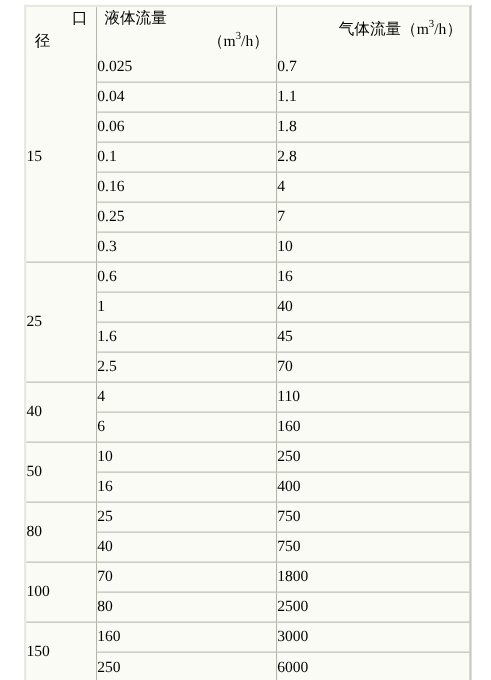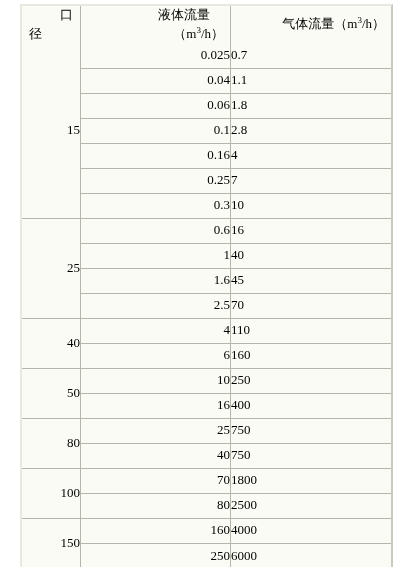--- a/index.html
+++ b/index.html
@@ -60,43 +60,43 @@
     padding: 0 7px;
     line-height: 1.45;
   }
   .hdr-dn-line1 { display: block; text-align: right; }
   .hdr-dn-line2 { display: block; text-align: left; }
 
   .hdr-liq-inner {
     padding: 0 6px;
     line-height: 1.45;
   }
-  .hdr-liq-line1 { display: block; text-align: right; padding-right: 14px; }
+  .hdr-liq-line1 { display: block; text-align: left; padding-right: 14px; }
   .hdr-liq-line2 { display: block; text-align: right; }
 
   .hdr-gas-inner {
     padding: 0 6px;
     text-align: right;
   }
 
   sup.u-exp {
     font-size: 9px;
     vertical-align: super;
     line-height: 0;
   }
   .unit-mono { font-family: "Liberation Serif", "DejaVu Serif", serif; }
 
   
   td.dn-cell {
-    text-align: right;
+    text-align: left;
     font-size: 13px;
   }
   td.val-liq {
     padding-left: 25px;
-    text-align: right;
+    text-align: left;
   }
   td.val-gas {
     padding-left: 22px;
     text-align: left;
     margin-top: 33px;
   }
 </style>
 </head>
 <body>
 
@@ -205,21 +205,21 @@
           <td class="val-liq">70</td>
           <td class="val-gas">1800</td>
         </tr>
         <tr>
           <td class="val-liq">80</td>
           <td class="val-gas">2500</td>
         </tr>
         <tr>
           <td class="dn-cell" rowspan="2">150</td>
           <td class="val-liq">160</td>
-          <td class="val-gas">4000</td>
+          <td class="val-gas">3000</td>
         </tr>
         <tr>
           <td class="val-liq">250</td>
           <td class="val-gas">6000</td>
         </tr>
       </tbody>
   </table>
 </div>
 
 </body></html>

